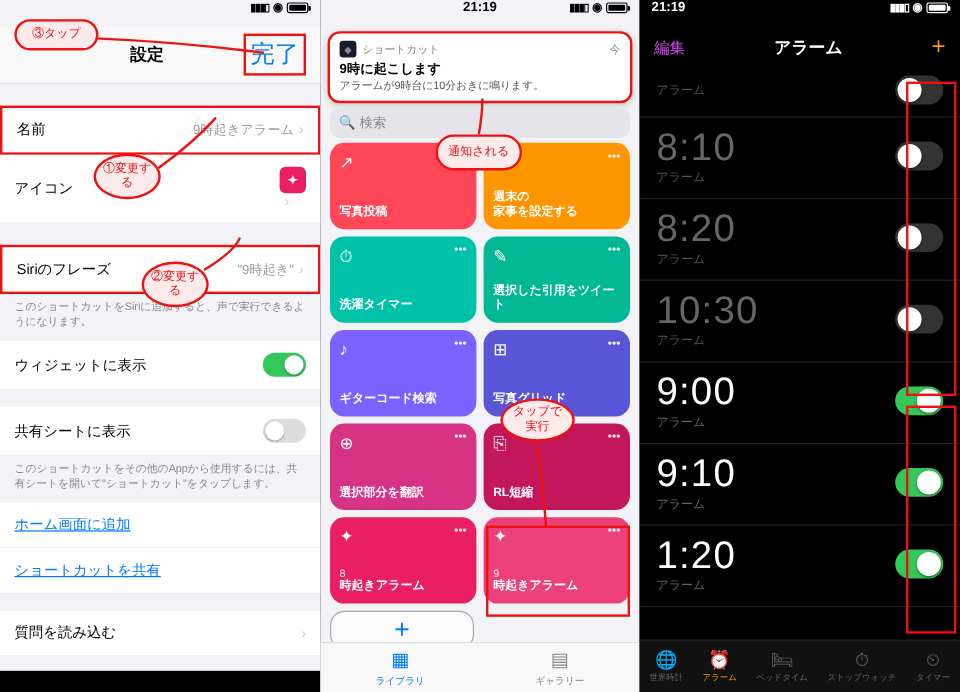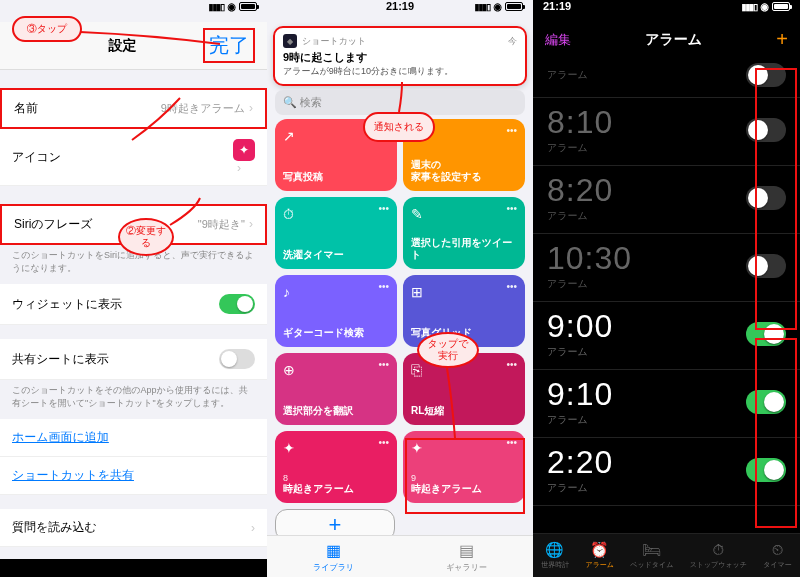--- a/index.html
+++ b/index.html
@@ -137,20 +137,23 @@
   <div class="row">
       <span>質問を読み込む</span>
       <span class="chev">›</span>
     </div>
   <div style="height:30px;background:#f2f2f7"></div>
   <div style="position:absolute;bottom:0;left:0;right:0;height:18px;background:#000"></div>
 
   <div class="callout" style="top:16px;left:12px;width:70px;height:26px;border-radius:14px;">
       <span>③タップ</span>
     </div>
+  <div class="callout" style="top:128px;left:78px;width:56px;height:38px;">
+      <span>①変更する</span>
+    </div>
   <div class="callout" style="top:218px;left:118px;width:56px;height:38px;">
       <span>②変更する</span>
     </div>
   <svg style="position:absolute;top:0;left:0;width:267px;height:300px;pointer-events:none">
     <path d="M80 32 Q150 35 220 44" stroke="#e11" stroke-width="2" fill="none"></path>
     <path d="M132 140 Q160 120 180 98" stroke="#e11" stroke-width="2" fill="none"></path>
     <path d="M170 225 Q195 210 200 198" stroke="#e11" stroke-width="2" fill="none"></path>
   </svg>
 </div>
 
@@ -318,21 +321,21 @@
       </div>
       <div class="alarm on">
         <div>
           <div class="time">9:10</div>
           <div class="lbl">アラーム</div>
         </div>
         <div class="atoggle on"></div>
       </div>
       <div class="alarm on">
         <div>
-          <div class="time">2:20</div>
+          <div class="time">1:20</div>
           <div class="lbl">アラーム</div>
         </div>
         <div class="atoggle on"></div>
       </div>
     </div>
 
   <div class="tabbar3" id="tabbar3">
       <div class="tab">
         <span class="ticon3">🌐</span>
         <span>世界時計</span>

